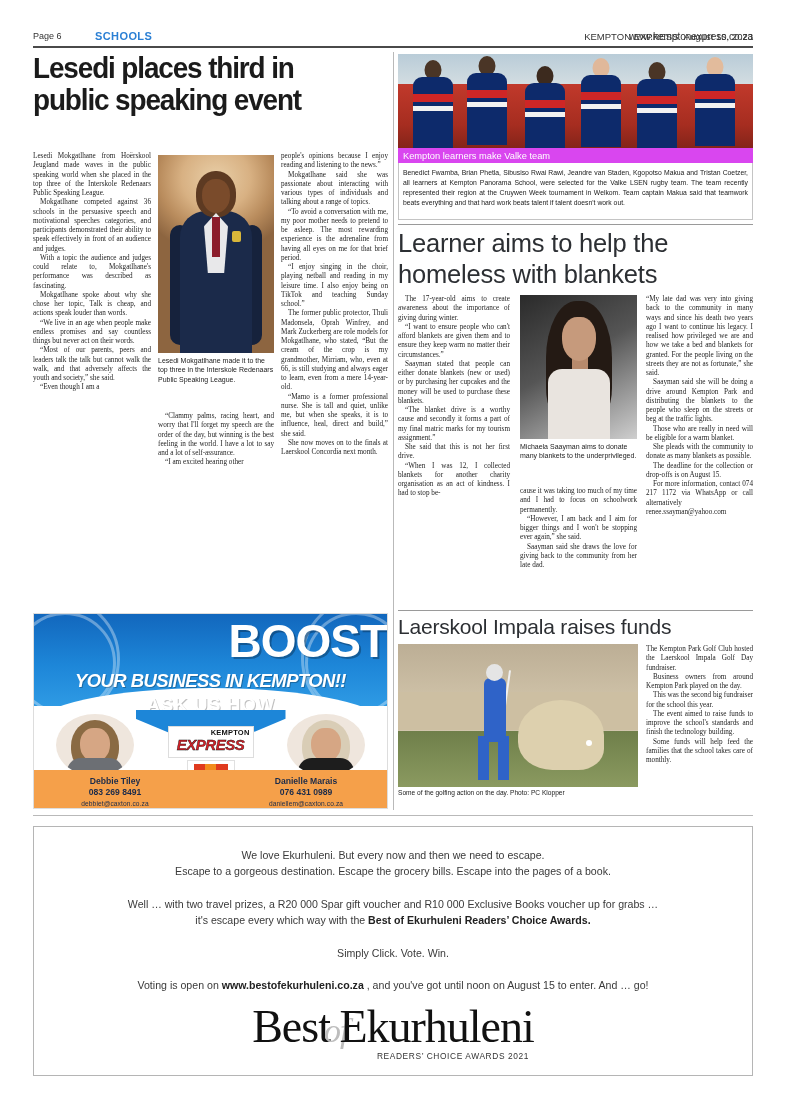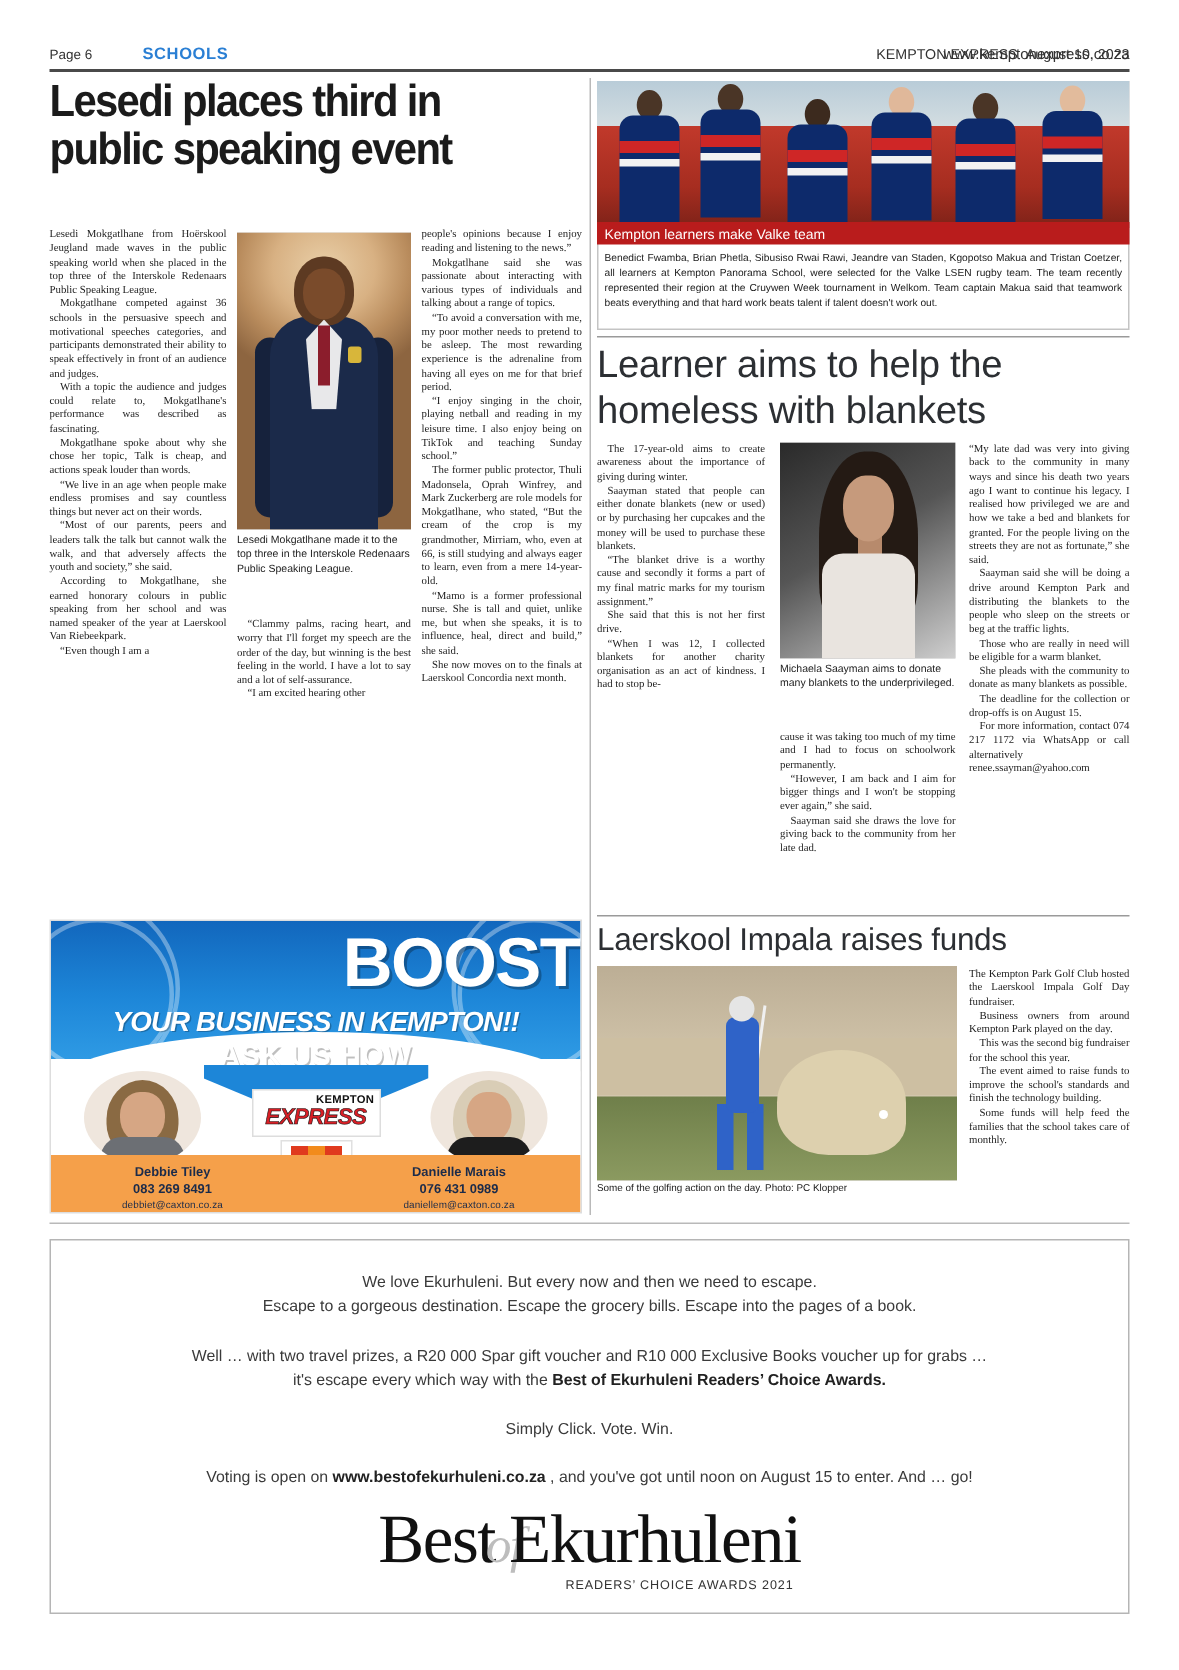--- a/index.html
+++ b/index.html
@@ -45,21 +45,21 @@
   
   #photo-rugby{left:398px;top:54px;width:355px;height:98px;}
   .rug-sky{position:absolute;left:0;top:0;right:0;height:34px;background:linear-gradient(#b9ccd8,#d6dfe2);}
   .rug-ground{position:absolute;left:0;top:30px;right:0;bottom:0;background:linear-gradient(#c1392b,#a62d20 60%,#7d2218);}
   .rug-person{position:absolute;bottom:0;width:46px;}
   .rug-head{position:absolute;left:50%;transform:translateX(-50%);top:0;width:17px;height:20px;border-radius:50%;}
   .rug-torso{position:absolute;left:50%;transform:translateX(-50%);top:17px;width:40px;height:72px;border-radius:9px 9px 0 0;background:#0d2a6b;}
   .rug-stripe{position:absolute;left:50%;transform:translateX(-50%);top:34px;width:40px;height:8px;background:#cf2626;}
   .rug-stripe2{position:absolute;left:50%;transform:translateX(-50%);top:46px;width:40px;height:5px;background:#f2f2f2;}
 
-  .ph-caption-bar{position:absolute;left:398px;top:148px;width:355px;height:15px;background:#b91c1c;}
+  .ph-caption-bar{position:absolute;left:398px;top:148px;width:355px;height:15px;background:#d946ef;}
   .ph-caption-bar span{display:block;padding:2px 5px 0;color:#fff;font-family:"Liberation Sans",sans-serif;font-size:9.3px;line-height:13px;}
   .ph-caption-body{position:absolute;left:398px;top:164px;width:345px;padding:4px 5px 4px 5px;
      font-family:"Liberation Sans",sans-serif;font-size:6.8px;line-height:1.45;color:#1a1a1a;text-align:justify;}
   .ph-caption-wrap{position:absolute;left:398px;top:148px;width:355px;height:72px;border:1px solid #c4c4c4;box-sizing:border-box;}
 
   
   #photo-michaela{left:520px;top:295px;width:117px;height:144px;}
   .mic-bg{position:absolute;inset:0;background:linear-gradient(150deg,#2a2a2a,#555 45%,#8d8d8d 70%,#cfcfcf);}
   .mic-hair{position:absolute;left:26px;top:6px;width:66px;height:124px;border-radius:46% 46% 30% 30%;background:#241a14;}
   .mic-face{position:absolute;left:42px;top:22px;width:34px;height:44px;border-radius:46% 46% 52% 52%;background:#c69a7c;}
@@ -155,21 +155,20 @@
     <div>public speaking event</div>
   </div>
 
   <div class="col" style="left:33px;top:152px;width:118px;">
     <p class="first">Lesedi Mokgatlhane from Hoërskool Jeugland made waves in the public speaking world when she placed in the top three of the Interskole Redenaars Public Speaking League.</p>
     <p>Mokgatlhane competed against 36 schools in the persuasive speech and motivational speeches categories, and participants demonstrated their ability to speak effectively in front of an audience and judges.</p>
     <p>With a topic the audience and judges could relate to, Mokgatlhane's performance was described as fascinating.</p>
     <p>Mokgatlhane spoke about why she chose her topic, Talk is cheap, and actions speak louder than words.</p>
     <p>“We live in an age when people make endless promises and say countless things but never act on their words.</p>
     <p>“Most of our parents, peers and leaders talk the talk but cannot walk the walk, and that adversely affects the youth and society,” she said.</p>
-    <p>According to Mokgatlhane, she earned honorary colours in public speaking from her school and was named speaker of the year at Laerskool Van Riebeekpark.</p>
     <p>“Even though I am a</p>
   </div>
 
   <div class="photo" id="photo-lesedi">
     <div class="lesedi-bg"></div>
     <div class="lesedi-arm-l"></div>
       <div class="lesedi-arm-r"></div>
     <div class="lesedi-body"></div>
     <div class="lesedi-head"></div>
       <div class="lesedi-face"></div>
@@ -241,20 +240,21 @@
   <div class="ph-caption-body">Benedict Fwamba, Brian Phetla, Sibusiso Rwai Rawi, Jeandre van Staden, Kgopotso Makua and Tristan Coetzer, all learners at Kempton Panorama School, were selected for the Valke LSEN rugby team. The team recently represented their region at the Cruywen Week tournament in Welkom. Team captain Makua said that teamwork beats everything and that hard work beats talent if talent doesn't work out.</div>
 
   <div class="rule-thin" style="left:398px;top:224px;width:355px;"></div>
   <div class="headline-2">
     <div>Learner aims to help the</div>
     <div>homeless with blankets</div>
   </div>
 
   <div class="col" style="left:398px;top:295px;width:112px;">
     <p>The 17-year-old aims to create awareness about the importance of giving during winter.</p>
+    <p>“I want to ensure people who can't afford blankets are given them and to ensure they keep warm no matter their circumstances.”</p>
     <p>Saayman stated that people can either donate blankets (new or used) or by purchasing her cupcakes and the money will be used to purchase these blankets.</p>
     <p>“The blanket drive is a worthy cause and secondly it forms a part of my final matric marks for my tourism assignment.”</p>
     <p>She said that this is not her first drive.</p>
     <p>“When I was 12, I collected blankets for another charity organisation as an act of kindness. I had to stop be-</p>
   </div>
 
   <div class="photo" id="photo-michaela">
     <div class="mic-bg"></div>
     <div class="mic-hair"></div>
       <div class="mic-neck"></div>

